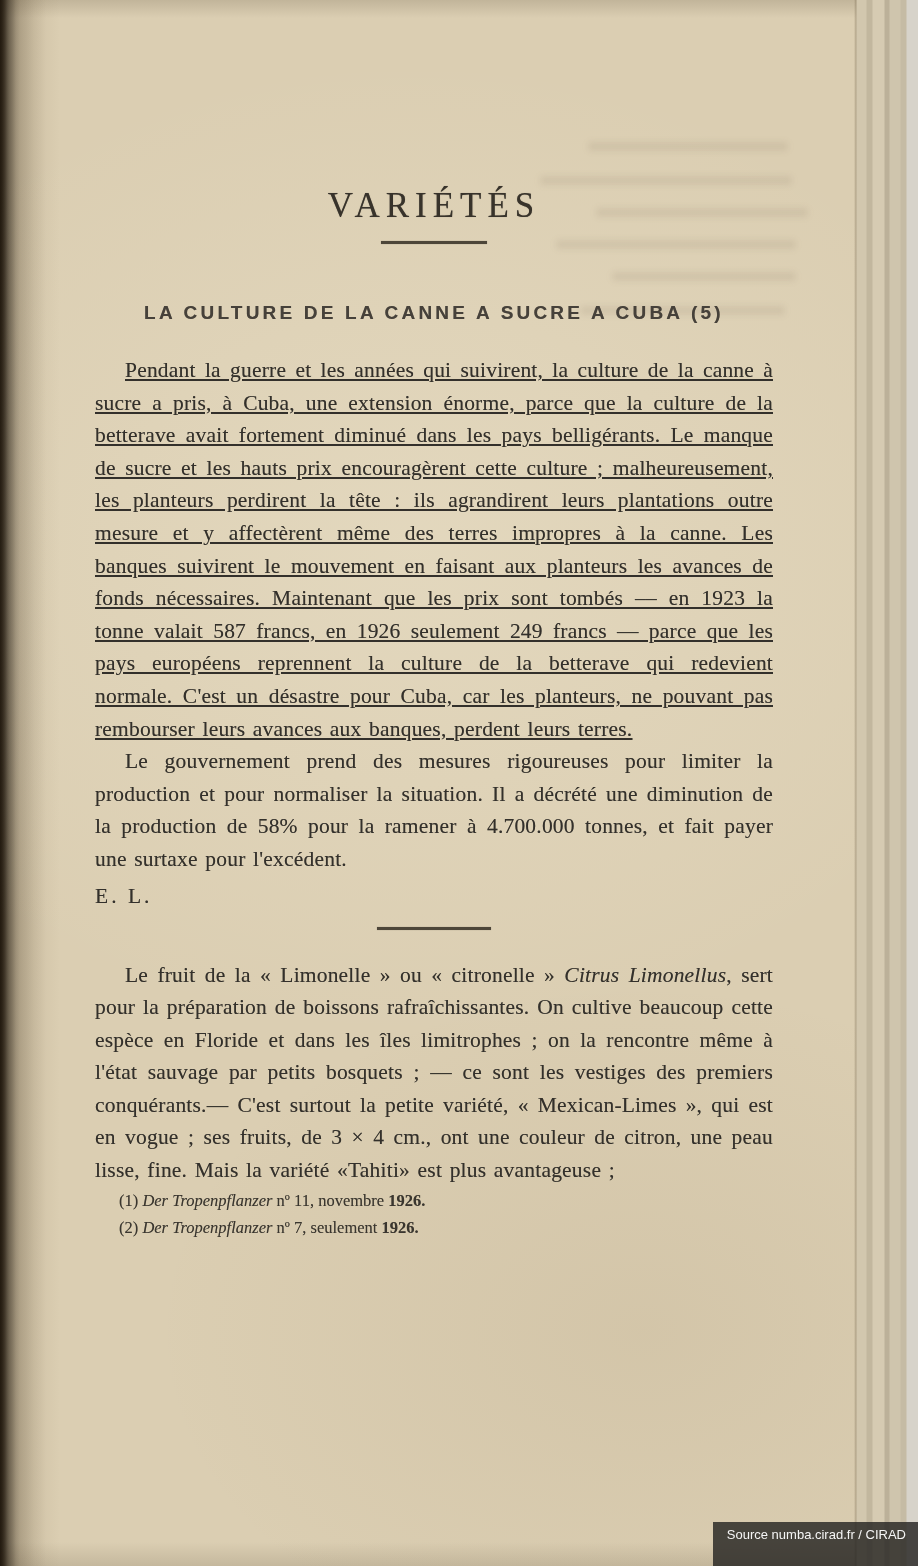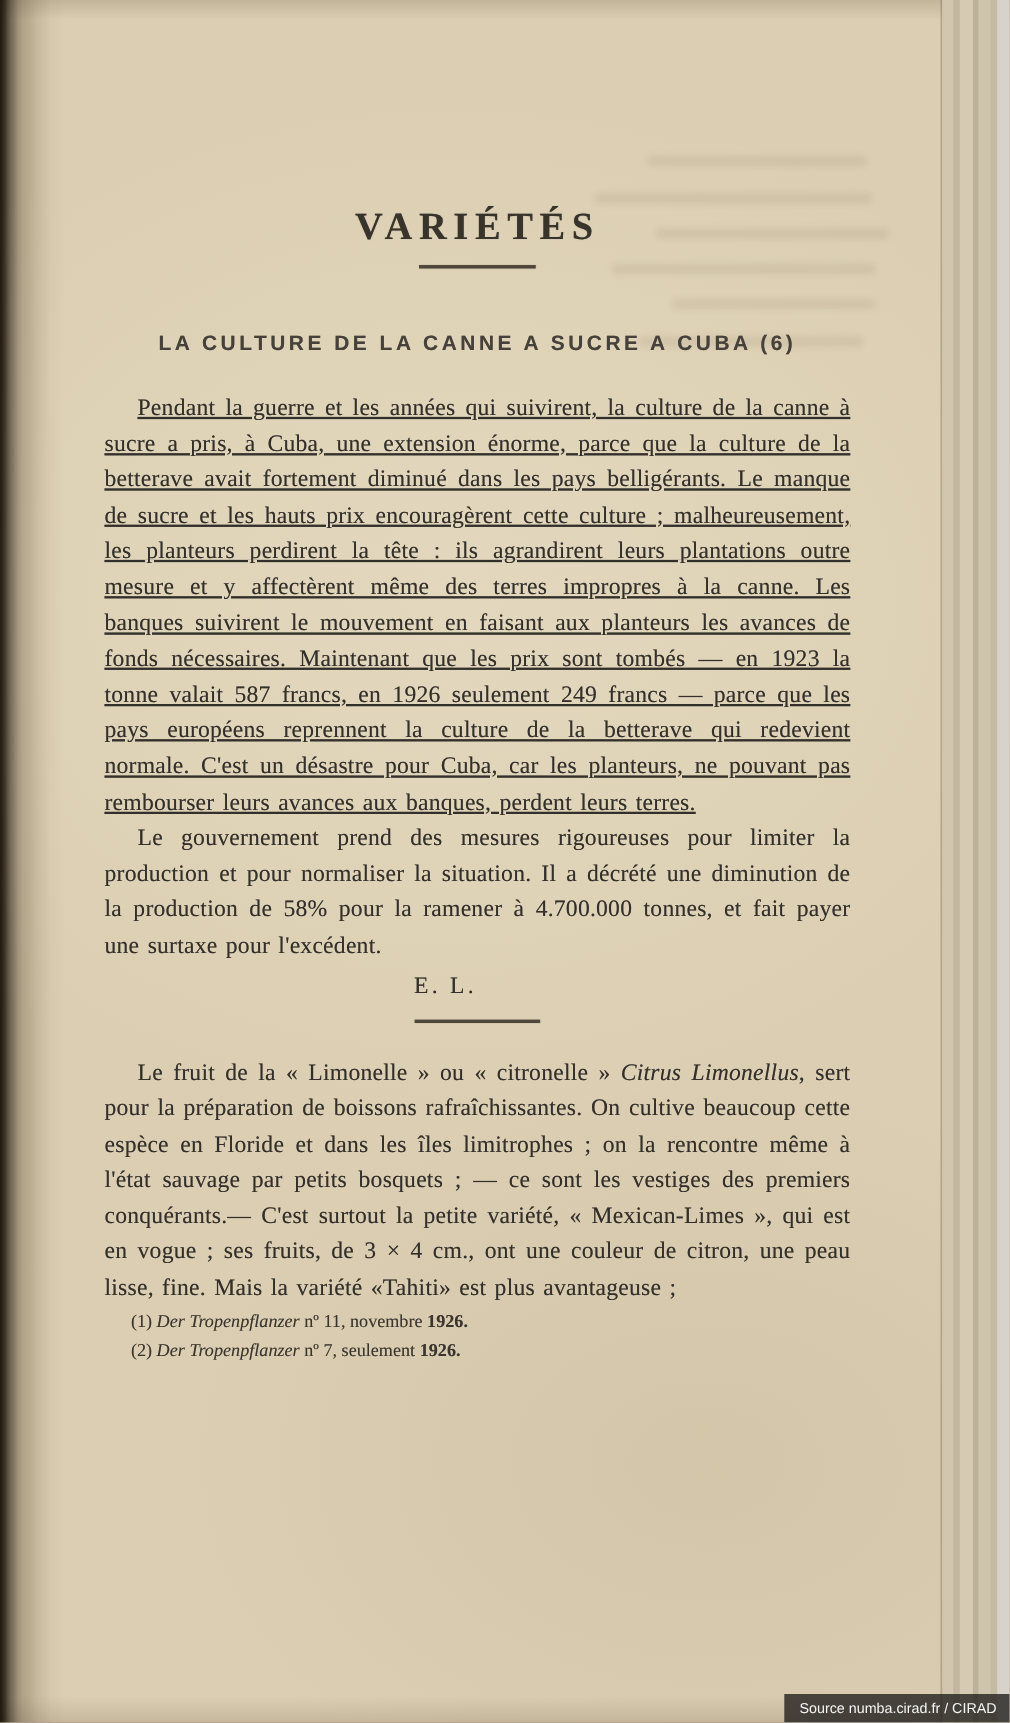--- a/index.html
+++ b/index.html
@@ -64,21 +64,21 @@
     top: 0;
     left: 95px;
     width: 678px;
     color: #33302b;
   }
   .title {
     margin: 186px 0 0 0;
     text-align: center;
     font-family: "Liberation Serif", serif;
     font-size: 35px;
-    font-weight: 700;
+    font-weight: 400;
     letter-spacing: 6px;
     color: #38332b;
     text-shadow: 0 0 0.7px rgba(56,51,43,0.55);
   }
   .rule {
     height: 3px;
     background: #4d4639;
     box-shadow: 0 0 1px rgba(77,70,57,0.6);
   }
   .title-rule { width: 106px; margin: 15px auto 0 auto; }
@@ -102,41 +102,41 @@
     text-indent: 30px;
     word-spacing: 2px;
     letter-spacing: 0.2px;
     text-shadow: 0 0 0.6px rgba(51,48,43,0.45);
   }
   .body.first { margin-top: 30px; text-decoration: underline; }
   .body.second-section { margin-top: 29px; }
   .signature {
     margin-top: 8px;
     padding-right: 58px;
-    text-align: center;
+    text-align: left;
     font-size: 21.5px;
     letter-spacing: 3px;
     text-shadow: 0 0 0.6px rgba(51,48,43,0.45);
   }
   .footnotes {
     margin-top: 0;
     padding-left: 24px;
   }
   .footnote {
     margin: 0;
     font-size: 16.5px;
     line-height: 27px;
     color: #3a362f;
     text-shadow: 0 0 0.5px rgba(58,54,47,0.4);
   }
   .attribution {
     position: absolute;
     right: 0;
     bottom: 0;
-    height: 26px;
+    height: 44px;
     line-height: 26px;
     padding: 0 12px 0 14px;
     background: rgba(38,36,34,0.82);
     color: #f5f5f5;
     font-family: "Liberation Sans", sans-serif;
     font-size: 13px;
   }
 </style>
 </head>
 <body>
@@ -149,21 +149,21 @@
   <div class="ghost g2"></div>
   <div class="ghost g3"></div>
   <div class="ghost g4"></div>
   <div class="ghost g5"></div>
   <div class="ghost g6"></div>
 
   <div class="content">
     <h1 class="title">VARIÉTÉS</h1>
     <div class="rule title-rule"></div>
 
-    <h2 class="heading">LA CULTURE DE LA CANNE A SUCRE A CUBA (6)</h2>
+    <h2 class="heading">LA CULTURE DE LA CANNE A SUCRE A CUBA (5)</h2>
     <p class="body first">Pendant la guerre et les années qui suivirent, la culture de la canne à sucre a pris, à Cuba, une extension énorme, parce que la culture de la betterave avait fortement diminué dans les pays belligérants. Le manque de sucre et les hauts prix encouragèrent cette culture ; malheureusement, les planteurs perdirent la tête : ils agrandirent leurs plantations outre mesure et y affectèrent même des terres impropres à la canne. Les banques suivirent le mouvement en faisant aux planteurs les avances de fonds nécessaires. Maintenant que les prix sont tombés –– en 1923 la tonne valait 587 francs, en 1926 seulement 249 francs — parce que les pays européens reprennent la culture de la betterave qui redevient normale. C'est un désastre pour Cuba, car les planteurs, ne pouvant pas rembourser leurs avances aux banques, perdent leurs terres.</p>
     <p class="body">Le gouvernement prend des mesures rigoureuses pour limiter la production et pour normaliser la situation. Il a décrété une diminution de la production de 58% pour la ramener à 4.700.000 tonnes, et fait payer une surtaxe pour l'excédent.</p>
     <div class="signature">E. L.</div>
 
     <div class="rule section-rule"></div>
 
     <p class="body second-section"><span>Le fruit de la « Limonelle » ou « citronelle » </span><span style="font-style: italic;">Citrus Limonellus</span><span>, sert pour la préparation de boissons rafraîchissantes. On cultive beaucoup cette espèce en Floride et dans les îles limitrophes ; on la rencontre même à l'état sauvage par petits bosquets ; — ce sont les vestiges des premiers conquérants.— C'est surtout la petite variété, « Mexican-Limes », qui est en vogue ; ses fruits, de 3 × 4 cm., ont une couleur de citron, une peau lisse, fine. Mais la variété «Tahiti» est plus avantageuse ;</span></p>
 
     <div class="footnotes">
       <p class="footnote"><span>(1) </span><span style="font-style: italic;">Der Tropenpflanzer</span><span> nº 11, novembre </span><span style="font-weight: bold;">1926.</span></p>

